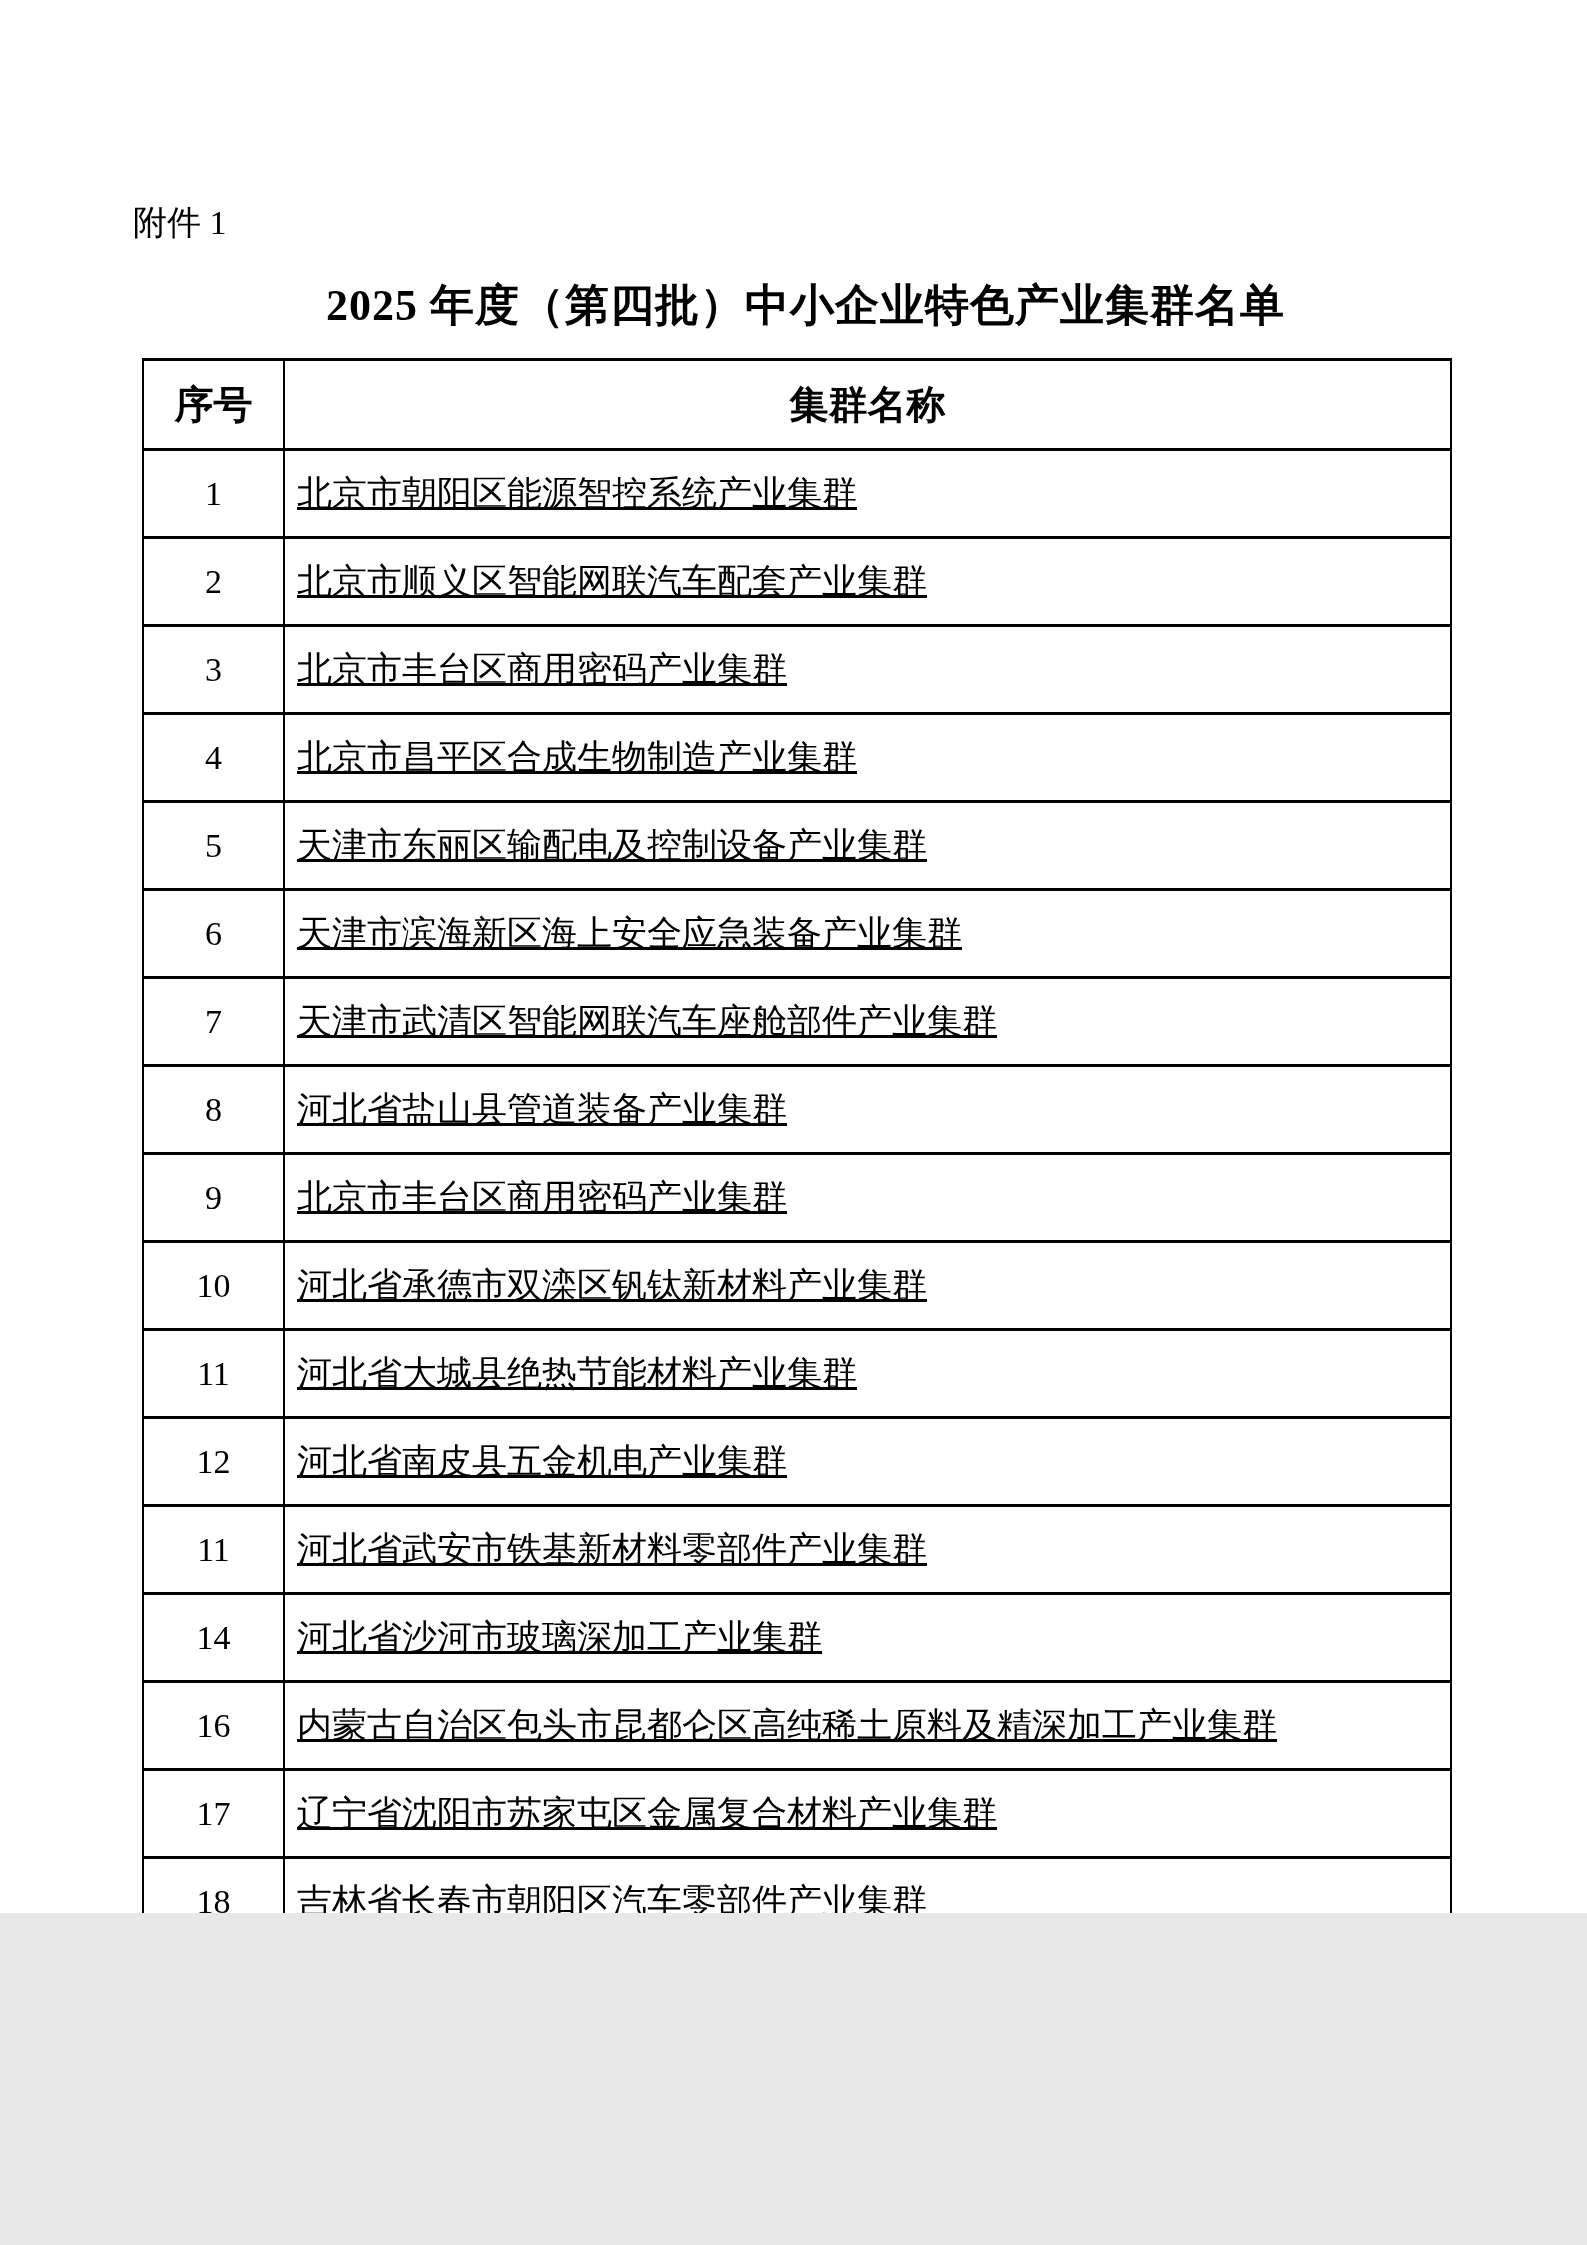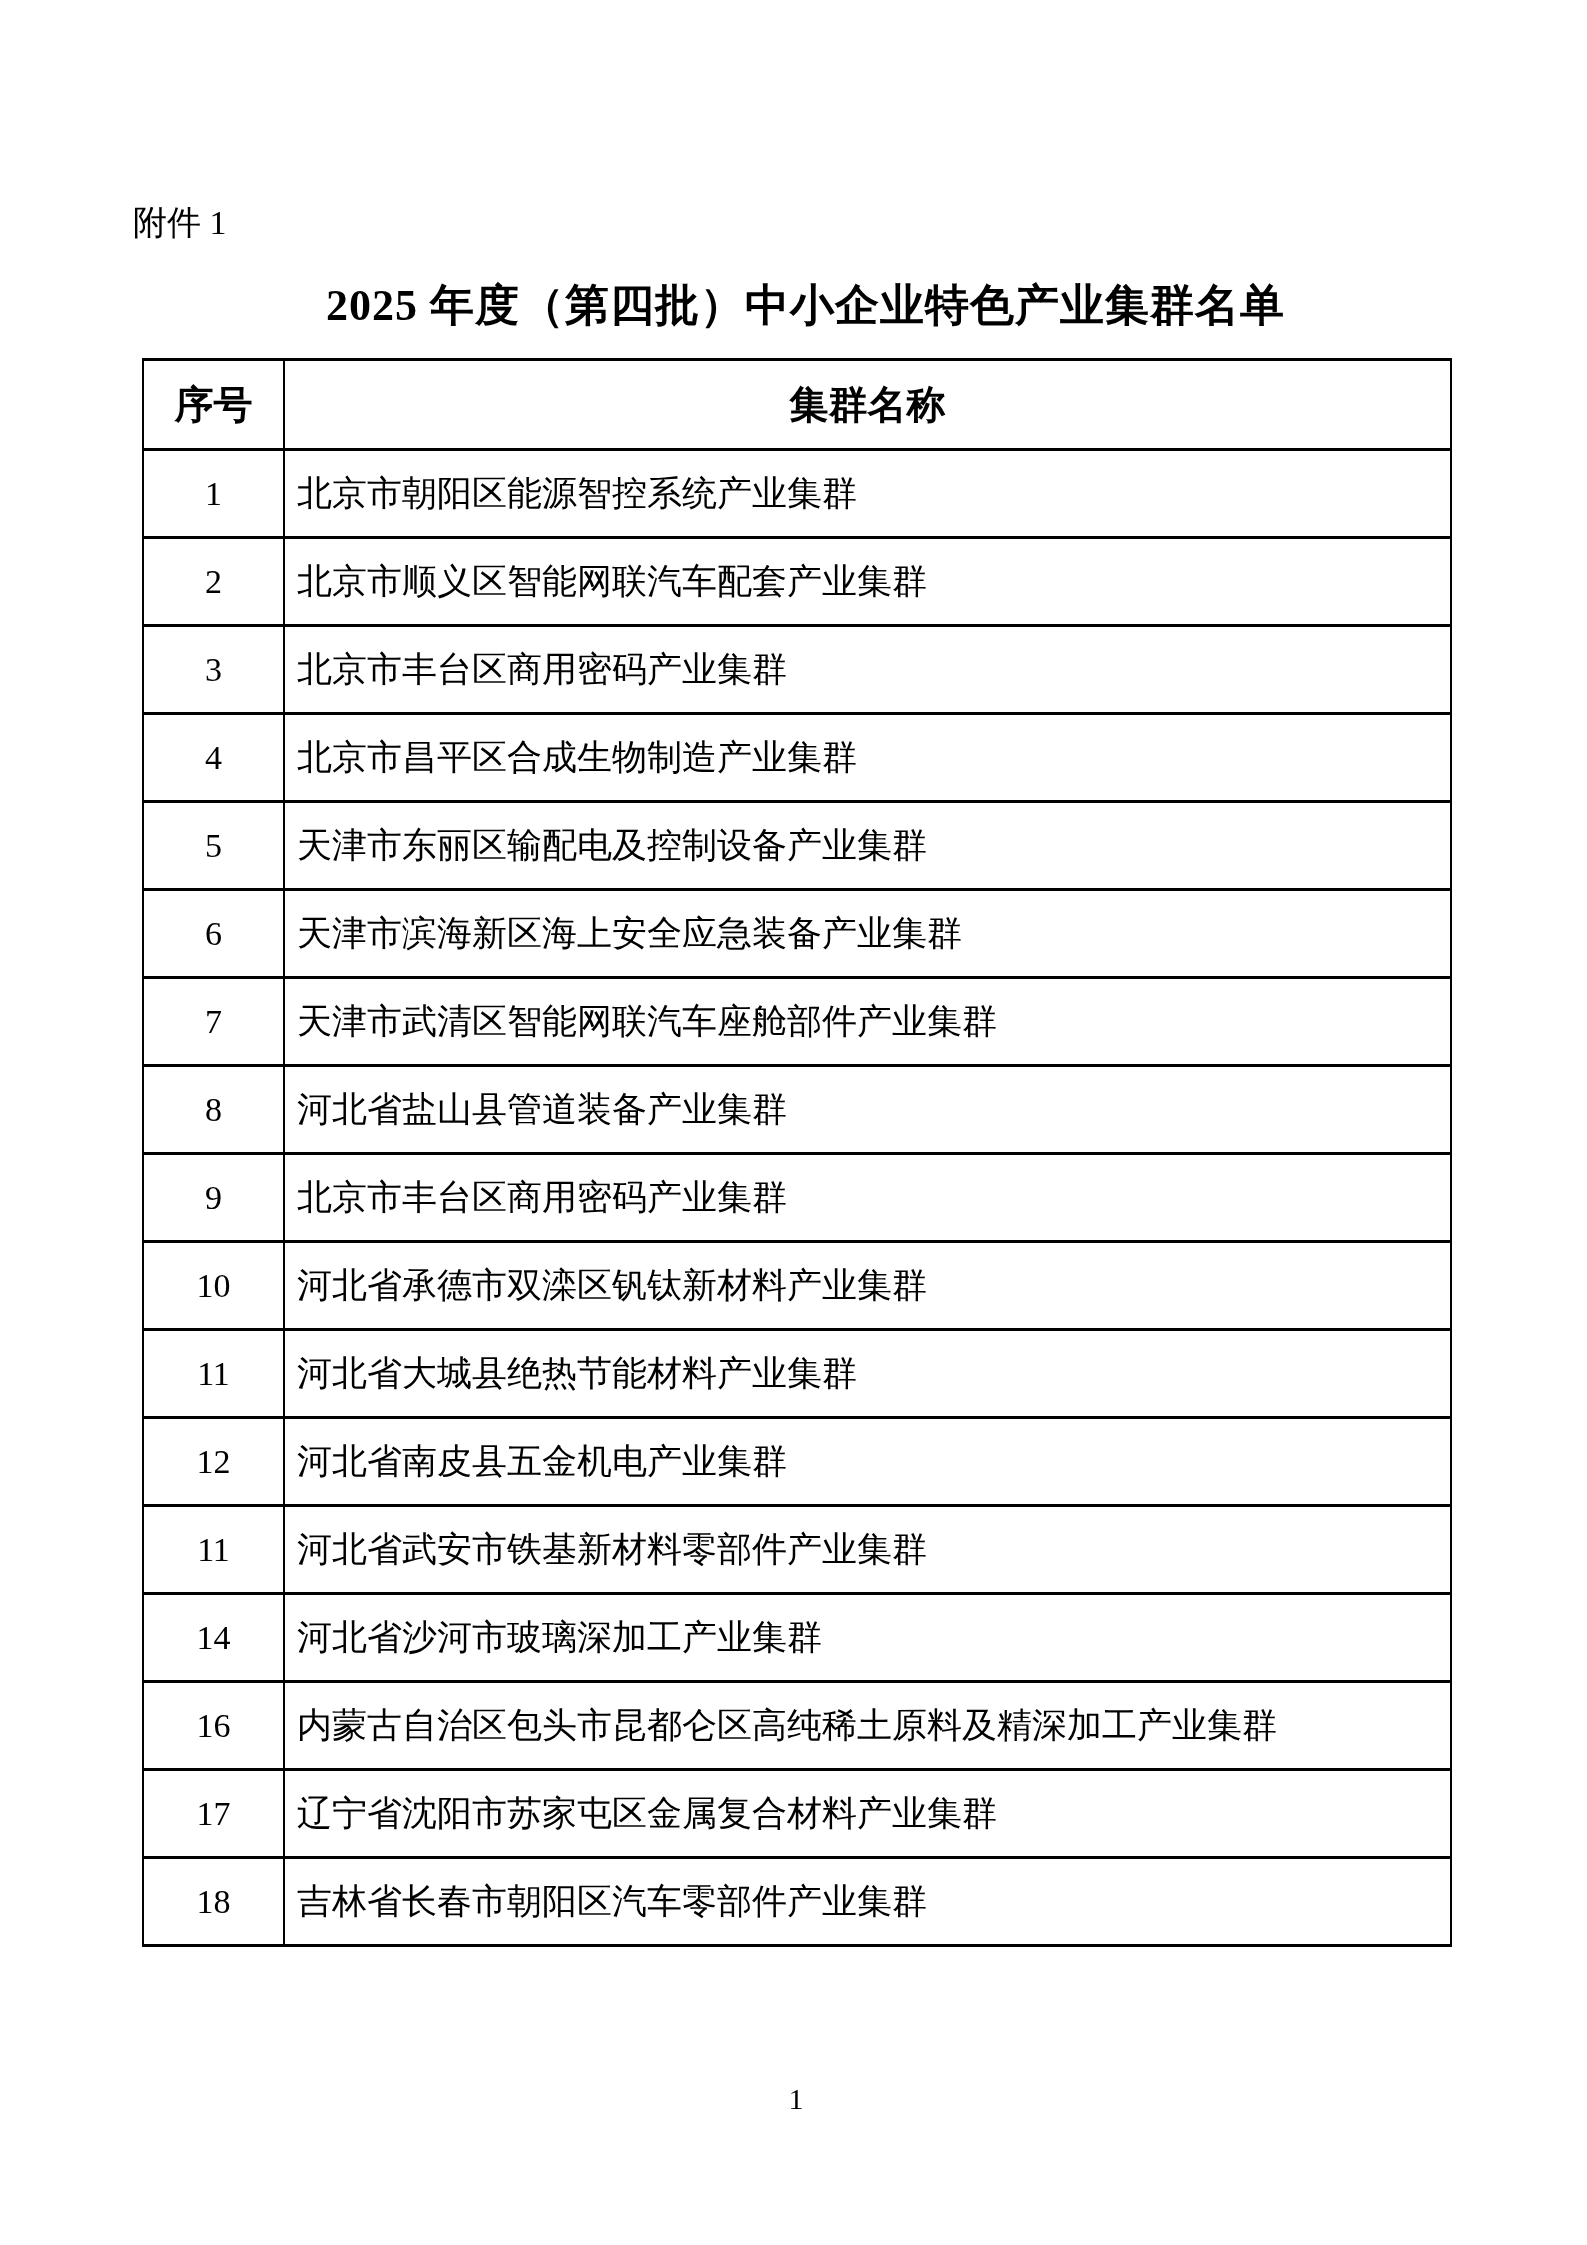--- a/index.html
+++ b/index.html
@@ -1,19 +1,19 @@
 <!DOCTYPE html>
 <html><head>
 <meta charset="utf-8">
 <style>
   html, body { margin: 0; padding: 0; background: #e8e8e8; }
   .page {
     position: relative;
     width: 1587px;
-    height: 2245px;
+    height: 1913px;
     background: #ffffff;
     color: #000000;
     font-family: "Liberation Serif", serif;
     overflow: hidden;
   }
   .attachment-label {
     position: absolute;
     left: 133px;
     top: 204px;
     font-size: 34px;
@@ -66,20 +66,21 @@
     text-align: center;
     font-size: 34px;
     font-family: "Liberation Serif", serif;
   }
   .cluster-table td.cell-name {
     text-align: left;
     font-size: 35px;
     padding-left: 12px;
     font-family: "Liberation Serif", serif;
     white-space: nowrap;
+    text-decoration: underline;
   }
   .page-number {
     position: absolute;
     left: 142px;
     top: 2082px;
     width: 1308px;
     text-align: center;
     font-size: 30px;
     font-family: "Liberation Serif", serif;
   }

